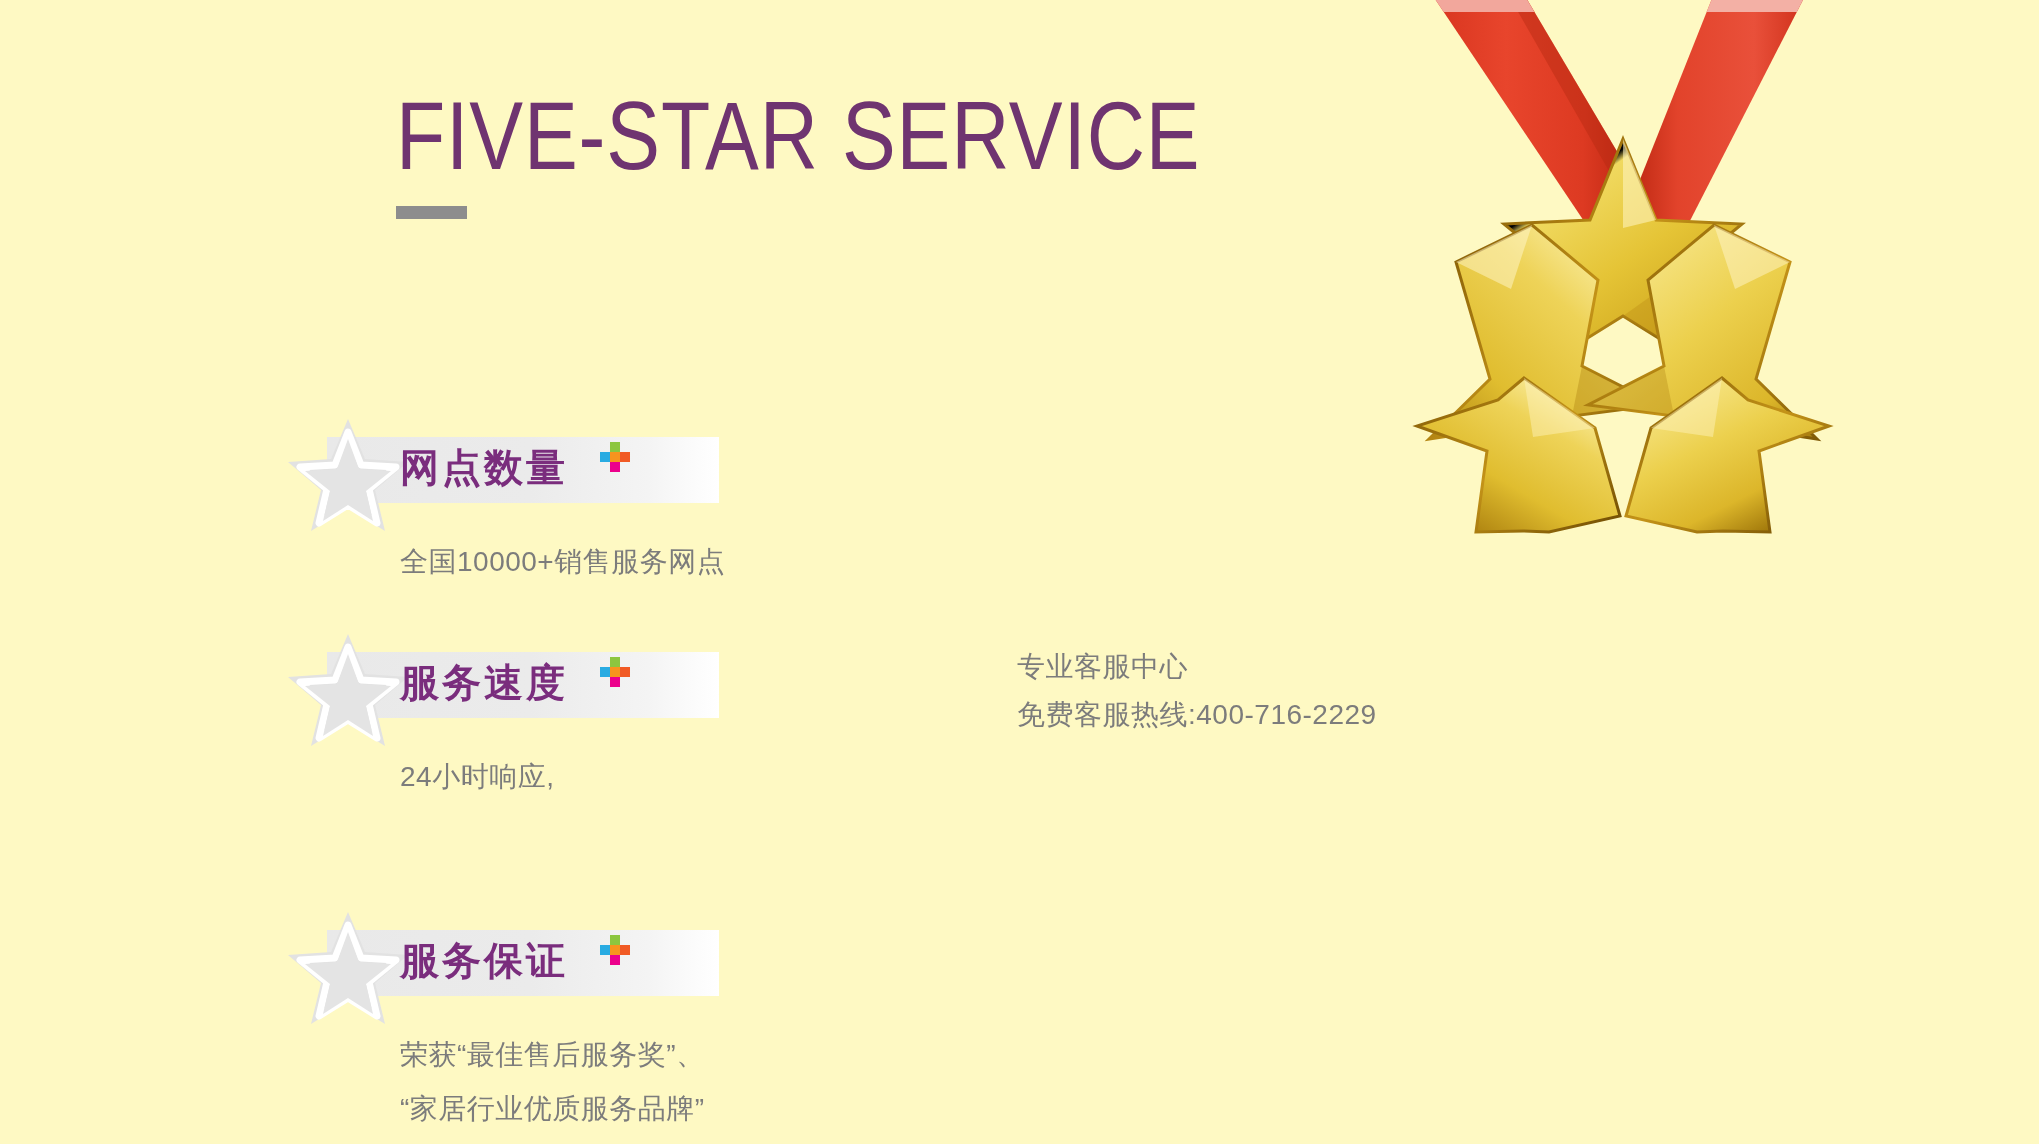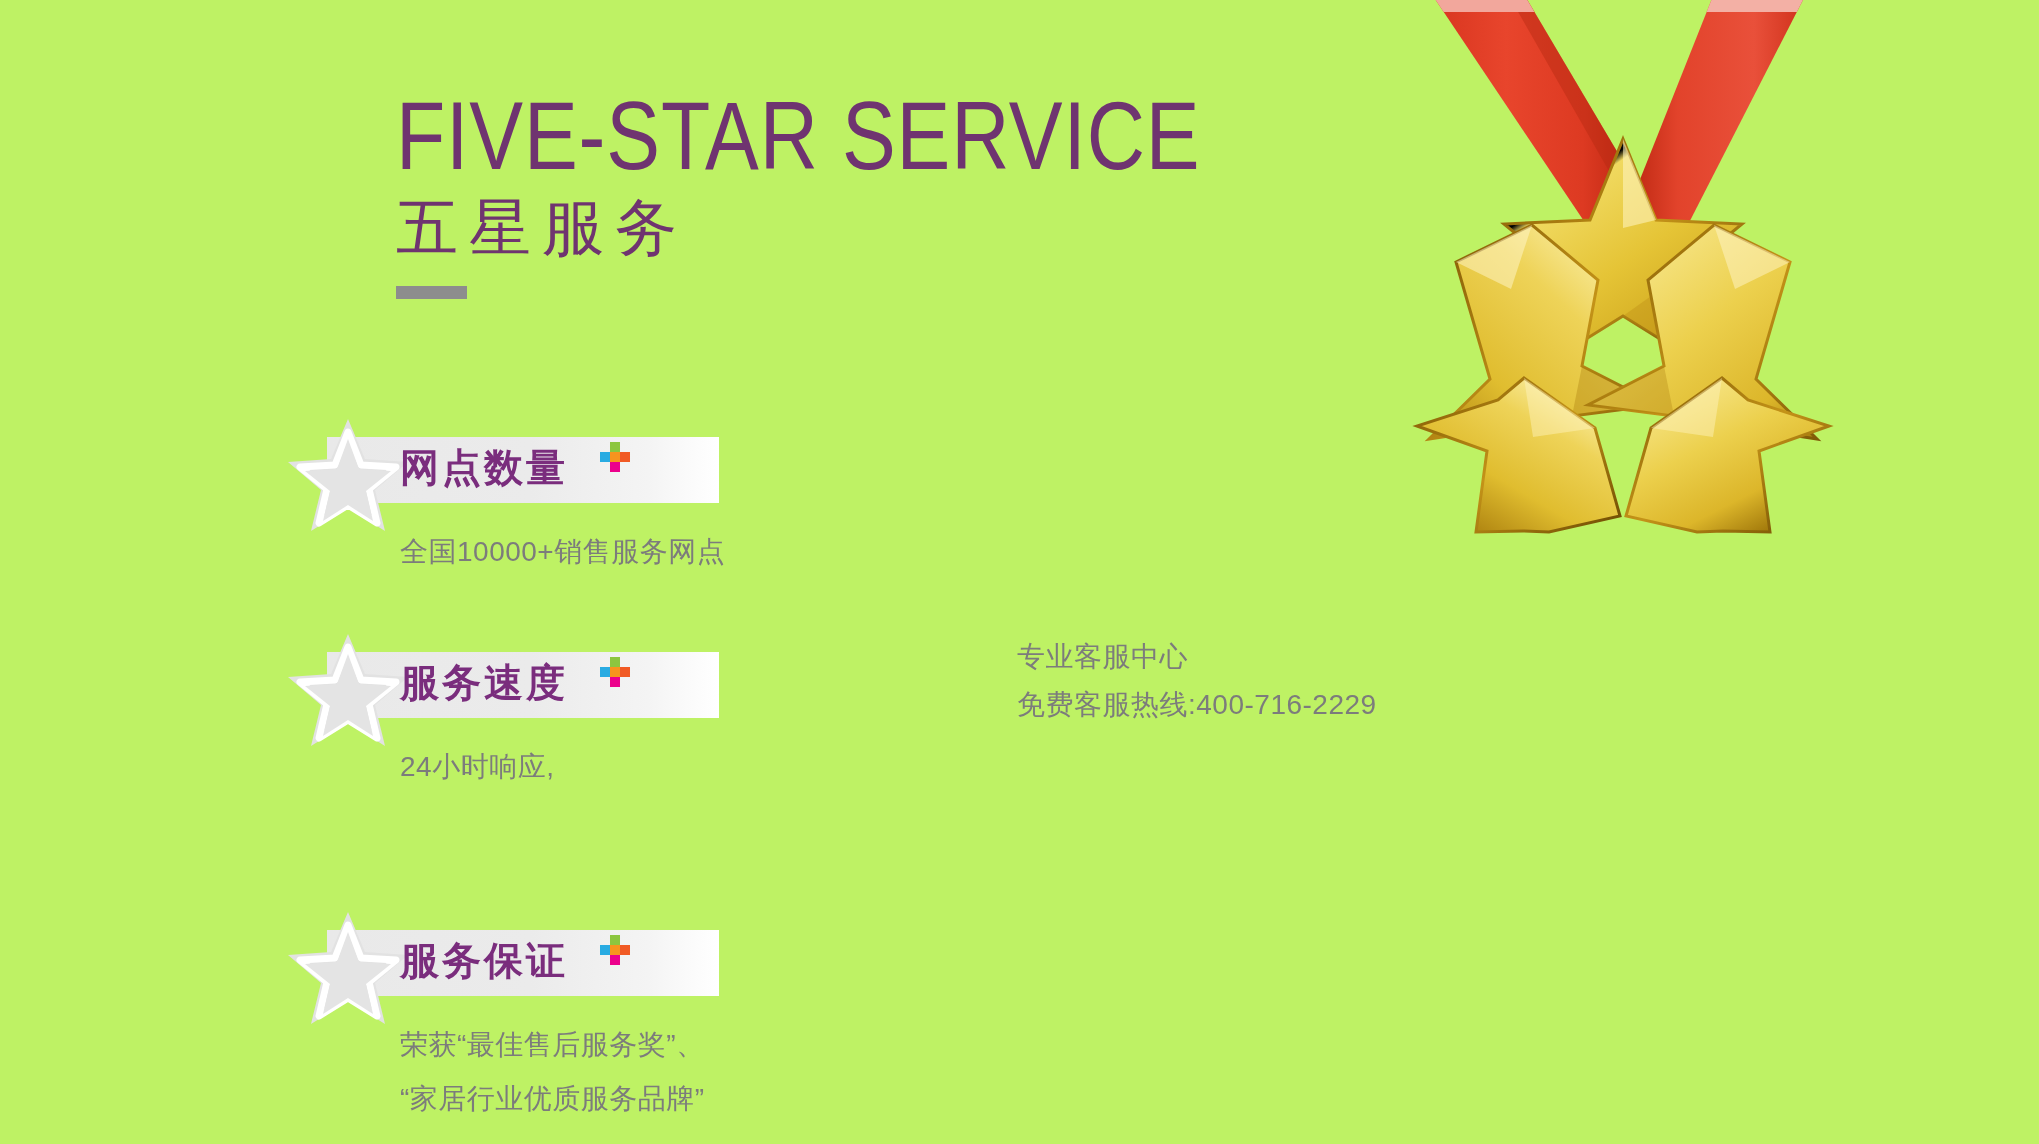--- a/index.html
+++ b/index.html
@@ -7,21 +7,21 @@
     width: 2039px;
     height: 1144px;
     background: #ffffff;
     font-family: "Liberation Sans", "DejaVu Sans", sans-serif;
     overflow: hidden;
   }
   #slide {
     position: relative;
     width: 2039px;
     height: 1144px;
-    background: #bef264;
+    background: #fef9c3;
   }
 
   
   #title-block { position: absolute; left: 396px; top: 88px; }
   #title-en {
     font-size: 96px;
     line-height: 96px;
     letter-spacing: 1px;
     color: #6f3470;
     font-weight: 400;
@@ -95,21 +95,21 @@
   }
   .head-plus {
     position: absolute;
     top: 27px;
     width: 30px;
     height: 30px;
   }
   .head-plus svg { display: block; width: 100%; height: 100%; }
   .feature-desc {
     margin-left: 113px;
-    margin-top: 6px;
+    margin-top: 16px;
     font-size: 28px;
     line-height: 42px;
     color: #7c7c7c;
     font-weight: 400;
     letter-spacing: 0.5px;
     white-space: nowrap;
   }
 
   
   #feature-0 { left: 287px; top: 415px; }
@@ -118,21 +118,20 @@
   #feature-3 { left: 904px; top: 630px; }
   #feature-4 { left: 287px; top: 908px; }
 </style>
 </head>
 <body>
 
 <div id="slide">
 
   <div id="title-block">
     <div id="title-en">FIVE-STAR SERVICE</div>
-    <div id="title-cn">五星服务</div>
     <div id="title-rule"></div>
   </div>
 
   <div id="medal">
     <svg viewBox="0 0 500 540" xmlns="http://www.w3.org/2000/svg">
       <defs>
         <linearGradient id="ribL" x1="0" y1="0" x2="1" y2="0">
           <stop offset="0%" stop-color="#d8351f"></stop>
           <stop offset="35%" stop-color="#e8452c"></stop>
           <stop offset="72%" stop-color="#dd3a22"></stop>

